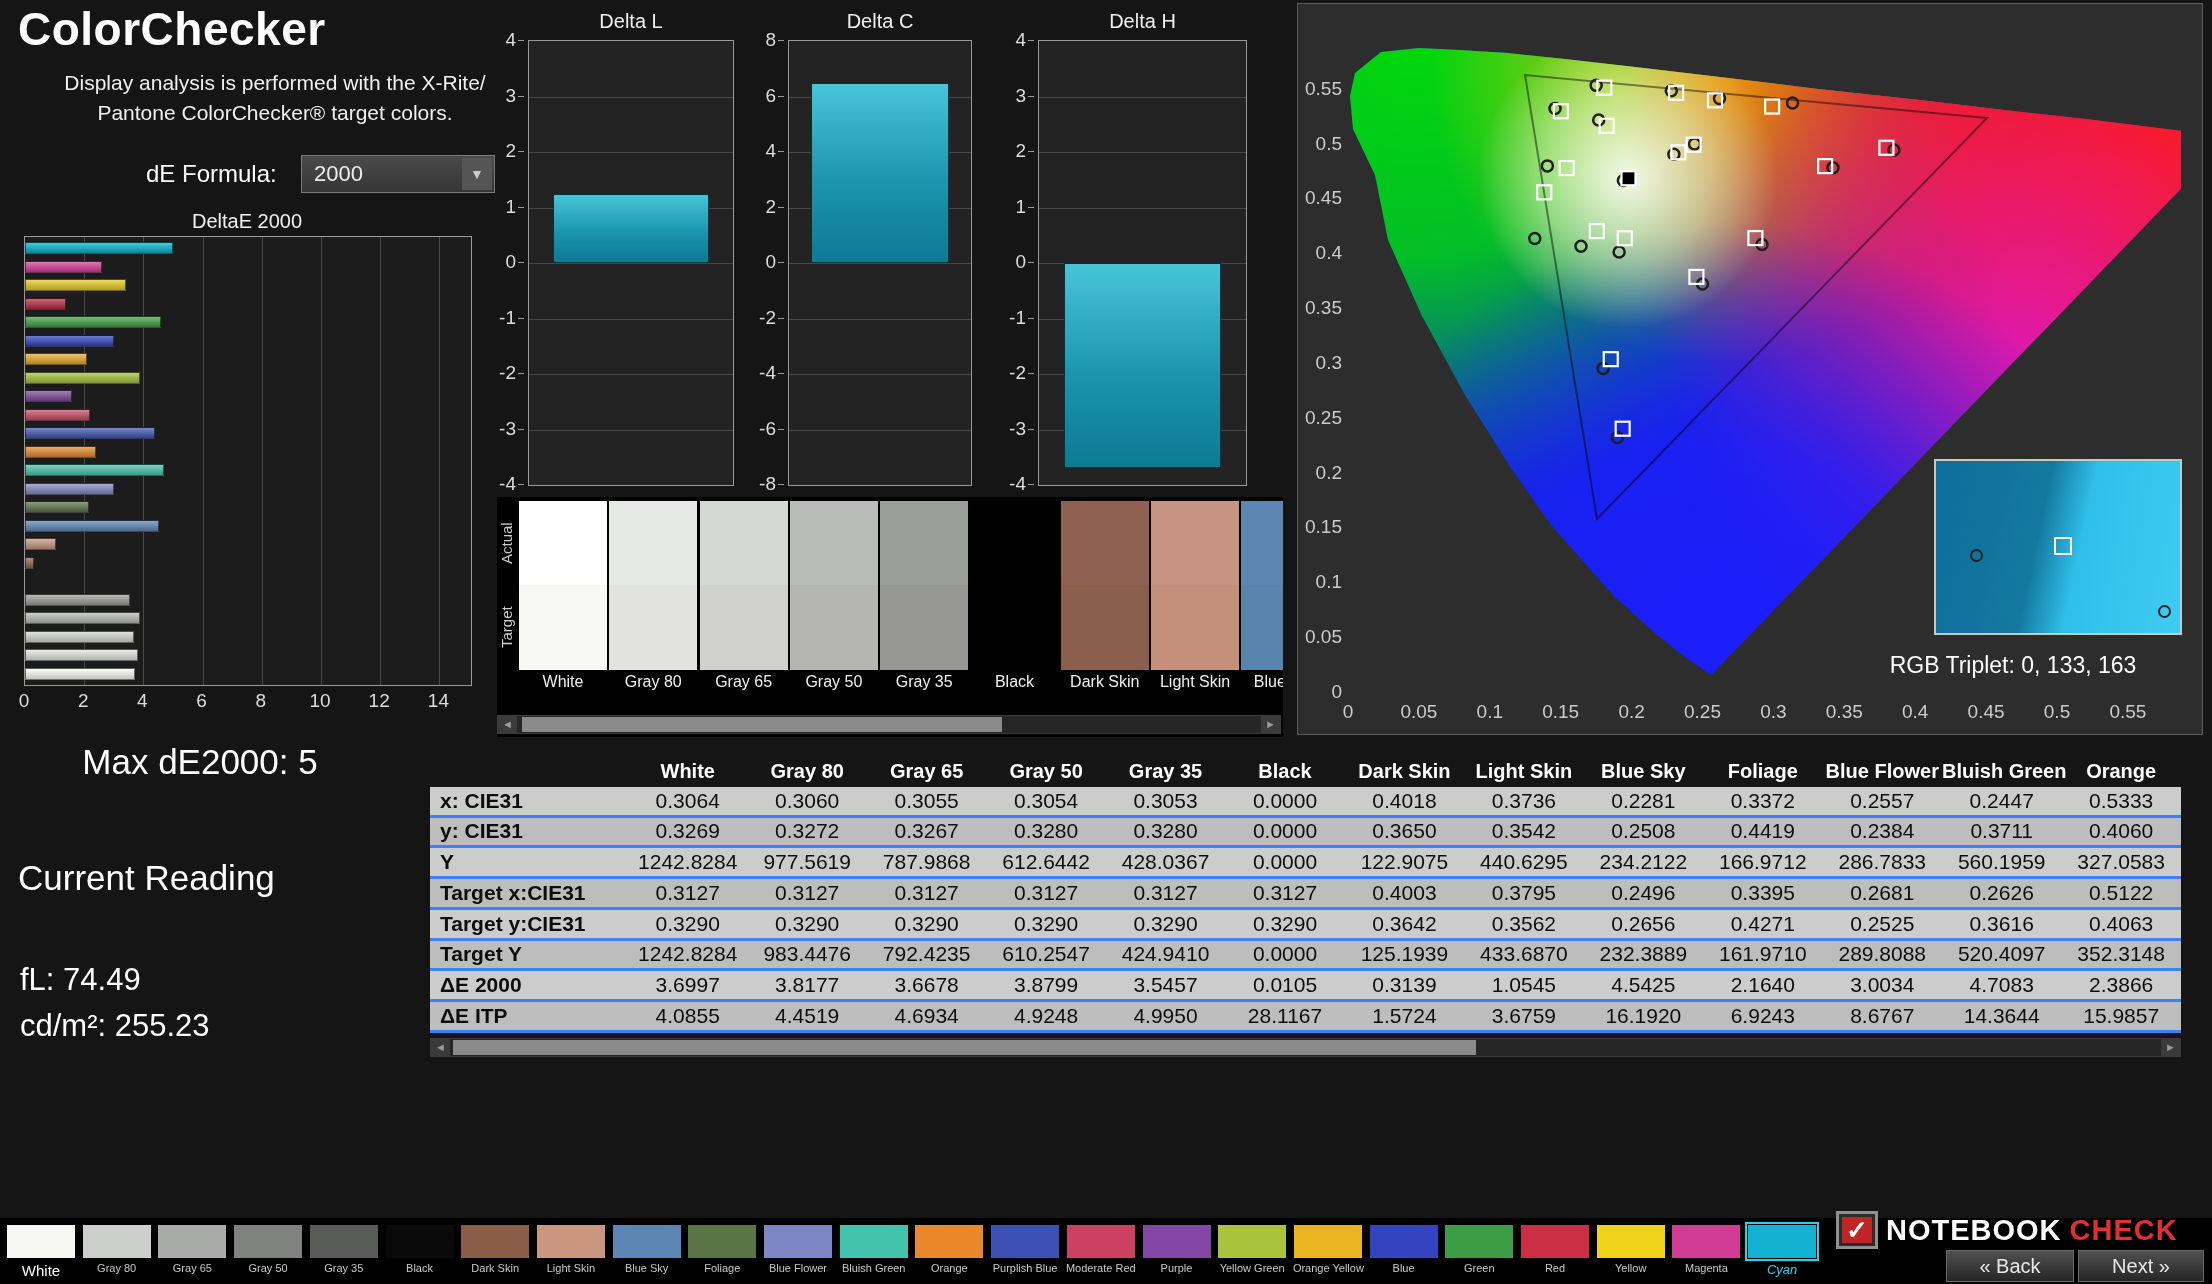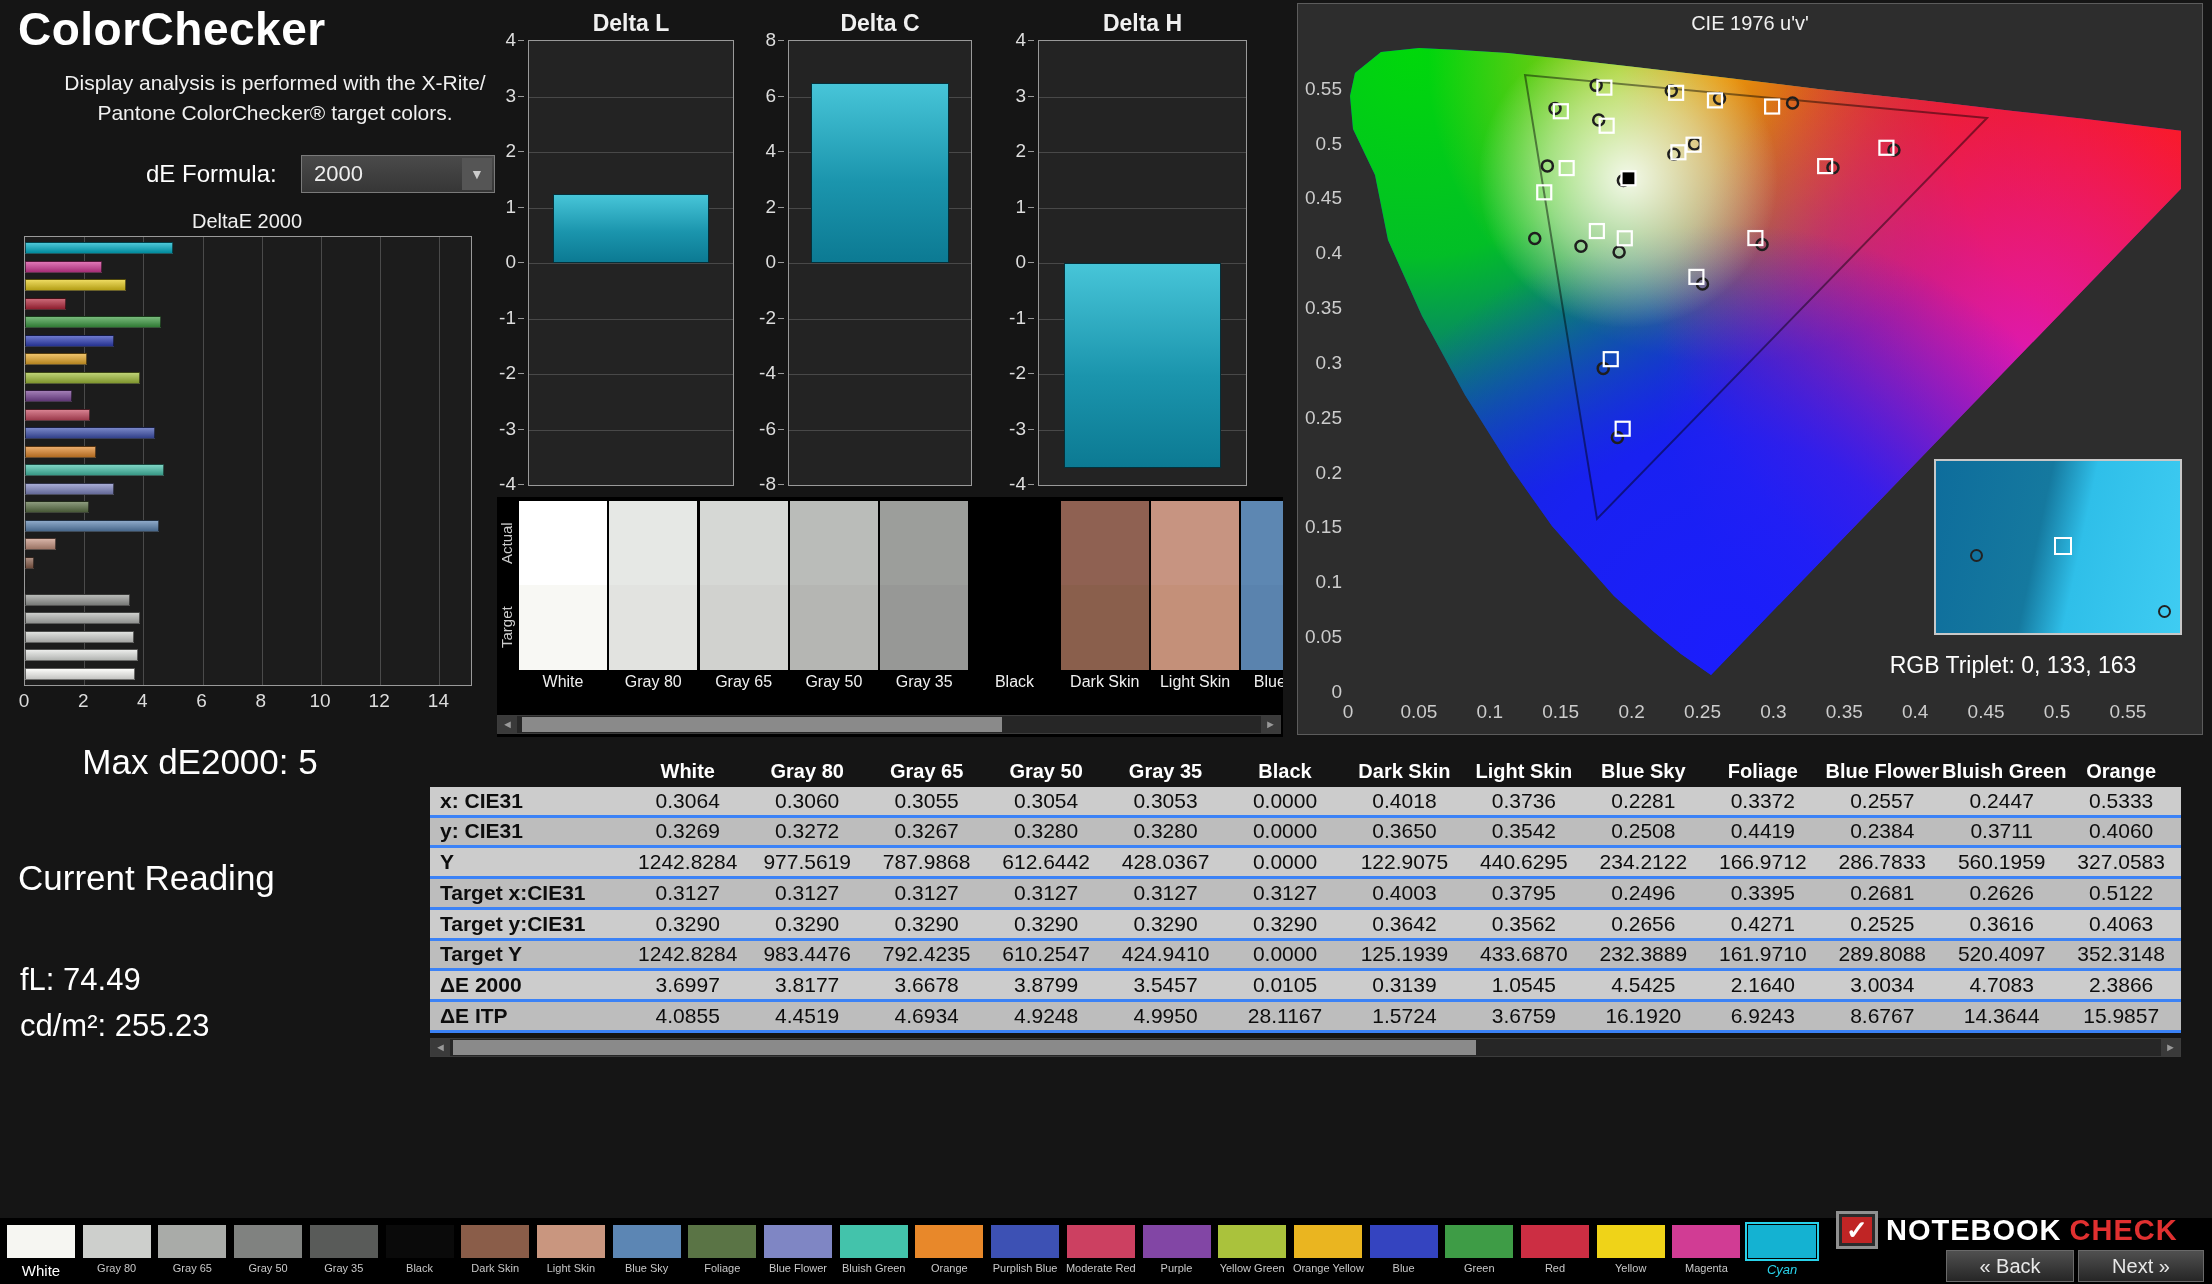--- a/index.html
+++ b/index.html
@@ -23,21 +23,21 @@
   .de-plot { position:absolute; left:24px; top:236px; width:446px; height:448px; background:#1c1c1c; border:1px solid #9a9a9a; }
   .de-grid { position:absolute; top:0; bottom:0; width:1px; background:#4a4a4a; }
   .de-bar  { position:absolute; left:0; height:12px; box-sizing:border-box; border:1px solid rgba(0,0,0,.55);
              background-image:linear-gradient(rgba(255,255,255,.30),rgba(0,0,0,.22)); }
   .de-xlabels { position:absolute; left:24px; top:690px; width:446px; height:26px; }
   .de-xlabel { position:absolute; width:44px; margin-left:-22px; text-align:center; font-size:19px; color:#ddd; }
 
   
   .vchart { position:absolute; top:10px; }
   #dl { left:486px; width:248px; } #dc { left:746px; width:226px; } #dh { left:996px; width:251px; }
-  .vchart-title { position:absolute; left:42px; right:0; top:0; text-align:center; font-size:23px; color:#f0f0f0;font-weight:bold; }
+  .vchart-title { position:absolute; left:42px; right:0; top:0; text-align:center; font-size:20px; color:#f0f0f0; }
   .vchart-ticks { position:absolute; left:0; top:30px; width:38px; height:444px; }
   .v-tick { position:absolute; right:8px; width:40px; text-align:right; font-size:19px; color:#ddd; margin-top:-11px; }
   .v-dash { position:absolute; right:0; width:6px; height:1px; background:#9a9a9a; }
   .vchart-box { position:absolute; left:42px; top:30px; height:444px; background:#232323; border:1px solid #9a9a9a; }
   #dl .vchart-box { width:204px; } #dc .vchart-box { width:182px; } #dh .vchart-box { width:207px; }
   .v-grid { position:absolute; left:0; right:0; height:1px; background:#484848; }
   .v-bar { position:absolute; left:12%; width:76%; box-sizing:border-box; border:1px solid #04303a;
            background:linear-gradient(180deg,#47c5d8 0%,#1b95ad 55%,#0c7a93 100%); }
 
   
@@ -415,21 +415,20 @@
           <rect x="299.3744" y="76.66270000000009" width="14" height="14" class="cie-square"></rect>
           <rect x="409.97839999999997" y="89.38789999999995" width="14" height="14" class="cie-square"></rect>
           <rect x="317.6666" y="417.72" width="14" height="14" class="cie-square"></rect>
           <rect x="255.84180000000003" y="100.2482" width="14" height="14" class="cie-square"></rect>
           <rect x="581.4146" y="136.77830000000006" width="14" height="14" class="cie-square"></rect>
           <rect x="371.1252" y="81.81859999999995" width="14" height="14" class="cie-square"></rect>
           <rect x="450.3914" y="227.0614" width="14" height="14" class="cie-square"></rect>
           <rect x="239.25119999999998" y="181.31649999999996" width="14" height="14" class="cie-square"></rect>
         </g>
     </svg>
-    <div class="cie-title">CIE 1976 u'v'</div>
     <div class="cie-inset">
       <div class="inset-square"></div>
       <div class="inset-dot d1"></div>
       <div class="inset-dot d2"></div>
     </div>
     <div class="cie-rgb">RGB Triplet: 0, 133, 163</div>
   <div class="cie-ylabel" style="top: 73.65px;">0.55</div>
       <div class="cie-ylabel" style="top: 128.5px;">0.5</div>
       <div class="cie-ylabel" style="top: 183.35px;">0.45</div>
       <div class="cie-ylabel" style="top: 238.2px;">0.4</div>

